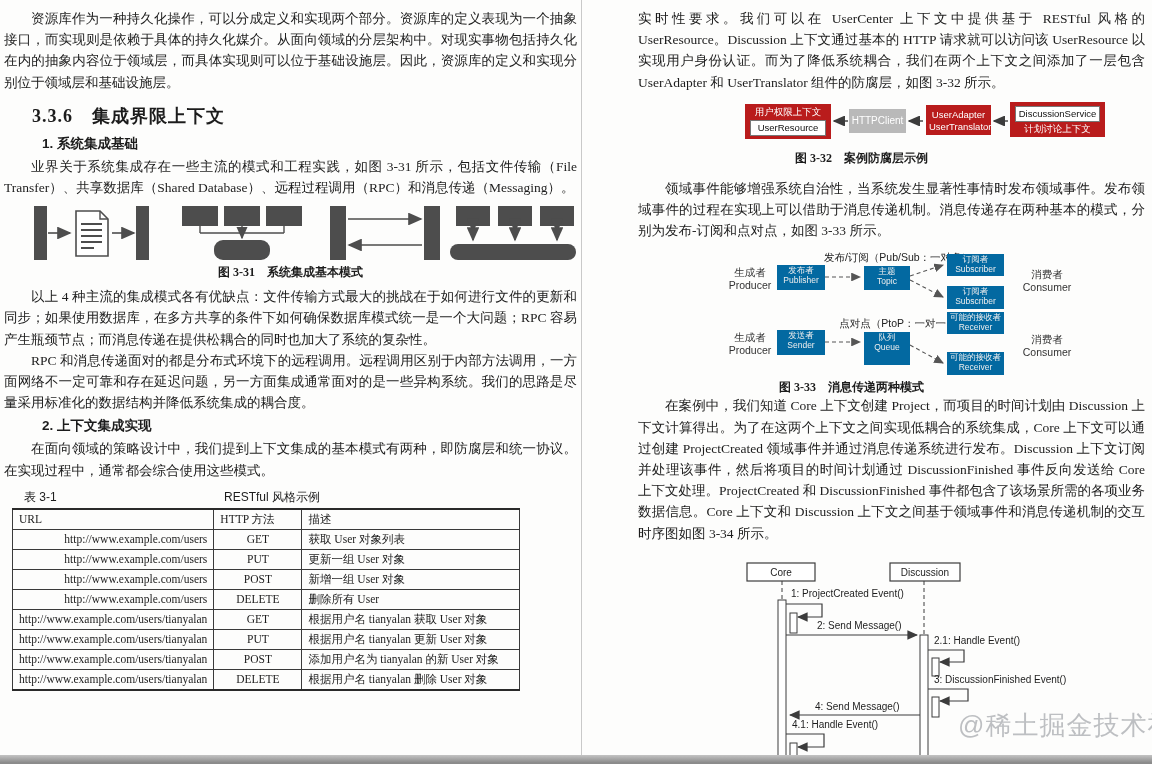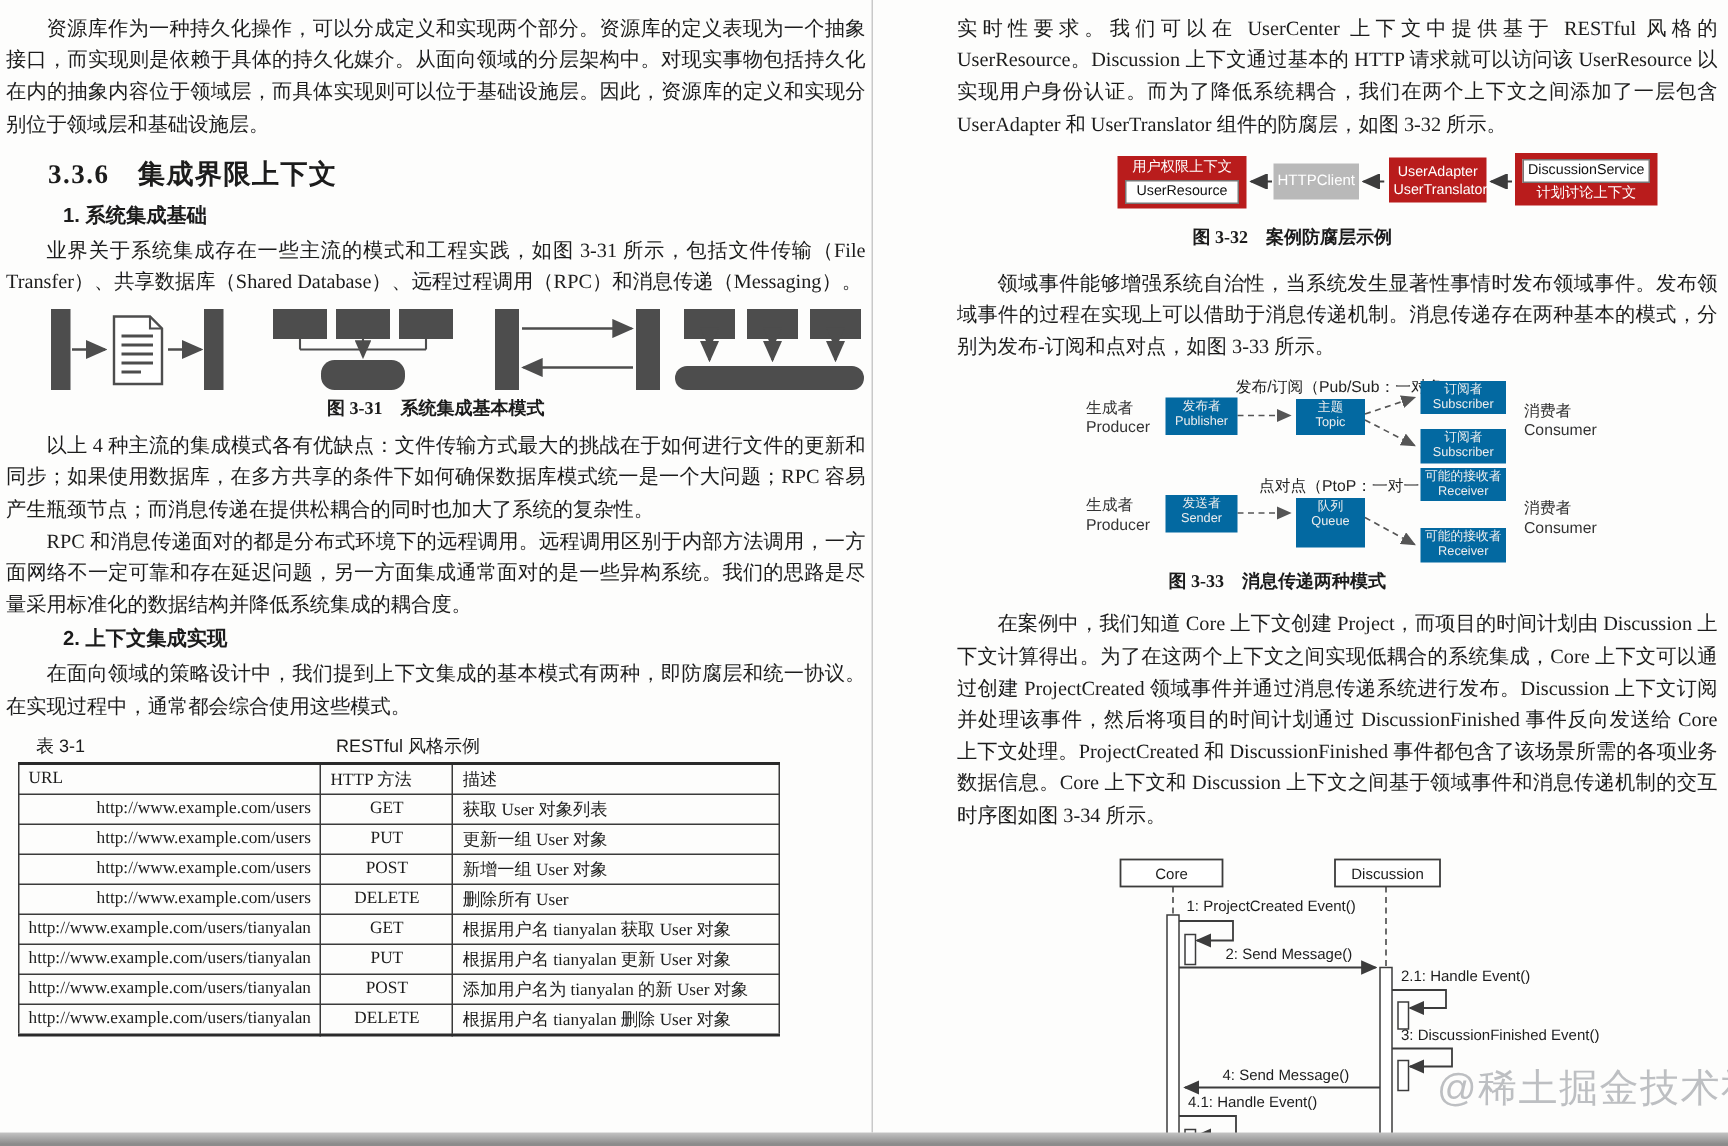--- a/index.html
+++ b/index.html
@@ -37,21 +37,21 @@
   .f32-inner{background:#fff;color:#111;border:1px solid #777;margin:2px 2px 1px 2px;padding:1px 2px;font-size:9.5px;}
   .f32-gray{position:absolute;background:#b9b9b9;color:#fff;text-align:center;font-size:10px;line-height:24px;}
   .f32-arrow{position:absolute;}
   #fig32-cap{position:absolute;left:0;right:60px;top:46px;}
   
   #fig33{position:relative;height:144px;margin-top:10px;font-family:"Liberation Sans",sans-serif;}
   .f33-title{position:absolute;font-size:10.5px;color:#222;text-align:center;width:240px;left:140px;}
   .f33-node{position:absolute;background:#0369a1;color:#eee;text-align:center;display:flex;flex-direction:column;justify-content:flex-start;box-sizing:border-box;}
   .f33-node .cn{font-size:8.5px;line-height:10px;}
   .f33-node .en{font-size:8.5px;line-height:10px;}
-  .f33-label{position:absolute;color:#333;font-size:10.5px;line-height:13px;}
+  .f33-label{position:absolute;color:#333;text-align:center;font-size:10.5px;line-height:13px;}
   #fig33-cap{position:absolute;left:0;right:80px;top:126px;}
   #fig33-arrows{position:absolute;left:0;top:0;}
   
   #fig34{margin-top:12px;position:relative;}
   #fig34 svg{display:block;margin-left:46px;font-family:"Liberation Sans",sans-serif;}
   
   #watermark{position:absolute;left:958px;top:708px;font-size:26px;color:rgba(150,153,158,.62);font-family:"Liberation Sans",sans-serif;letter-spacing:1px;white-space:nowrap;}
   #bottom-bar{position:absolute;left:0;bottom:0;width:1152px;height:9px;background:linear-gradient(180deg,#c4c4c4 0%,#8b8b8b 85%);}
   svg text{fill:#1d1d1d;}
   .sd-line{stroke:#3c3c3c;stroke-width:1.2;}
@@ -293,21 +293,21 @@
       <div class="cn">可能的接收者</div>
       <div class="en">Receiver</div>
     </div>
     <div class="f33-label" style="left:378px;top:82px;width:62px;">
       <div>消费者</div>
       <div>Consumer</div>
     </div>
     <div class="figcap" id="fig33-cap">图 3-33　消息传递两种模式</div>
   </div>
 
-  <p class="p" style="margin-top:10px">在案例中，我们知道 Core 上下文创建 Project，而项目的时间计划由 Discussion 上下文计算得出。为了在这两个上下文之间实现低耦合的系统集成，Core 上下文可以通过创建 ProjectCreated 领域事件并通过消息传递系统进行发布。Discussion 上下文订阅并处理该事件，然后将项目的时间计划通过 DiscussionFinished 事件反向发送给 Core 上下文处理。ProjectCreated 和 DiscussionFinished 事件都包含了该场景所需的各项业务数据信息。Core 上下文和 Discussion 上下文之间基于领域事件和消息传递机制的交互时序图如图 3-34 所示。</p>
+  <p class="p" style="">在案例中，我们知道 Core 上下文创建 Project，而项目的时间计划由 Discussion 上下文计算得出。为了在这两个上下文之间实现低耦合的系统集成，Core 上下文可以通过创建 ProjectCreated 领域事件并通过消息传递系统进行发布。Discussion 上下文订阅并处理该事件，然后将项目的时间计划通过 DiscussionFinished 事件反向发送给 Core 上下文处理。ProjectCreated 和 DiscussionFinished 事件都包含了该场景所需的各项业务数据信息。Core 上下文和 Discussion 上下文之间基于领域事件和消息传递机制的交互时序图如图 3-34 所示。</p>
 
   <div id="fig34">
     <svg width="440" height="234">
 
       <line class="sd-dash" x1="98" y1="25" x2="98" y2="228"></line>
       <line class="sd-dash" x1="240" y1="25" x2="240" y2="230"></line>
 
       <rect class="sd-box" x="63" y="7" width="68" height="18"></rect>
       <text class="sd-txt" x="97" y="20" text-anchor="middle">Core</text>
       <rect class="sd-box" x="206" y="7" width="70" height="18"></rect>

